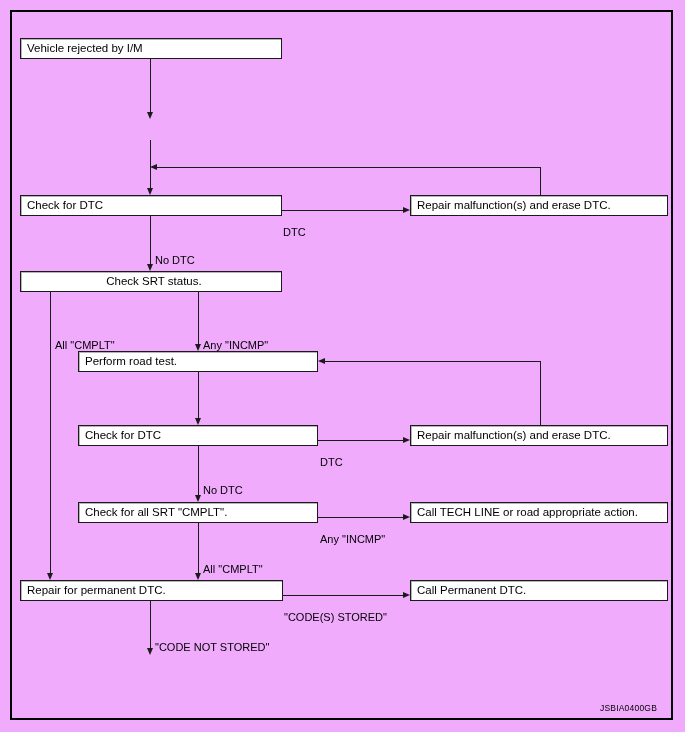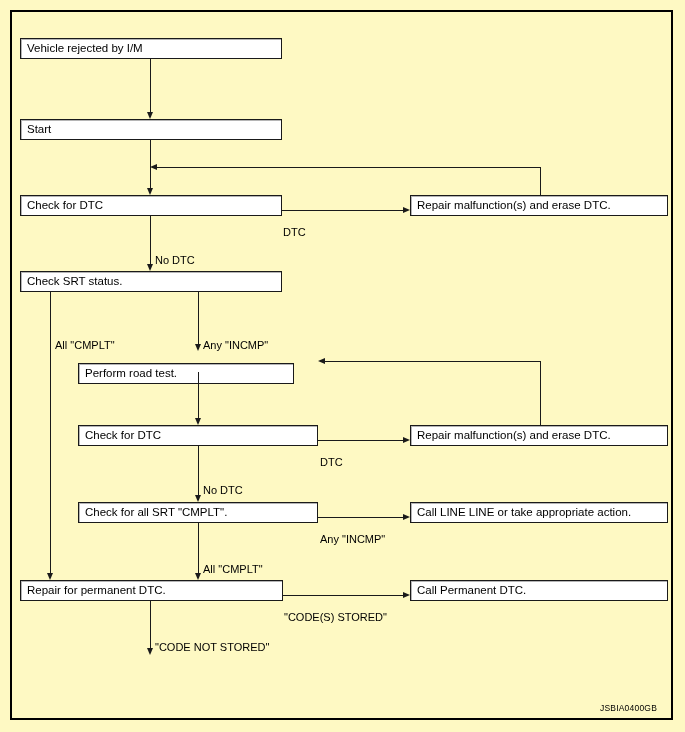--- a/index.html
+++ b/index.html
@@ -4,21 +4,21 @@
 <style>
   html, body {
     margin: 0;
     padding: 0;
     background: #ffffff;
   }
   #canvas {
     position: relative;
     width: 685px;
     height: 732px;
-    background: #fef9c3;
+    background: #f0abfc;
     font-family: "Liberation Sans", sans-serif;
     overflow: hidden;
   }
   #frame {
     position: absolute;
     left: 10px;
     top: 10px;
     width: 663px;
     height: 710px;
     border: 2px solid #000000;
@@ -95,54 +95,51 @@
 <body>
 
 <div id="canvas">
 
   <div id="frame"></div>
 
   <div class="node" style="left:20px; top:38px; width:262px;">
     <span>Vehicle rejected by I/M</span>
   </div>
 
-  <div class="node" style="left:20px; top:119px; width:262px;">
-    <span>Start</span>
-  </div>
 
   <div class="node" style="left:20px; top:195px; width:262px;">
     <span>Check for DTC</span>
   </div>
 
   <div class="node" style="left:410px; top:195px; width:258px;">
     <span>Repair malfunction(s) and erase DTC.</span>
   </div>
 
-  <div class="node" style="left:20px; top:271px; width:262px;">
+  <div class="node" style="left:20px; top:271px; width:262px;text-align:center;">
     <span>Check SRT status.</span>
   </div>
 
-  <div class="node" style="left:78px; top:351px; width:216px;margin-top:12px;">
+  <div class="node" style="left:78px; top:351px; width:240px;">
     <span>Perform road test.</span>
   </div>
 
   <div class="node" style="left:78px; top:425px; width:240px;">
     <span>Check for DTC</span>
   </div>
 
   <div class="node" style="left:410px; top:425px; width:258px;">
     <span>Repair malfunction(s) and erase DTC.</span>
   </div>
 
   <div class="node" style="left:78px; top:502px; width:240px;">
     <span>Check for all SRT "CMPLT".</span>
   </div>
 
   <div class="node" style="left:410px; top:502px; width:258px;">
-    <span>Call LINE LINE or take appropriate action.</span>
+    <span>Call TECH LINE or road appropriate action.</span>
   </div>
 
   <div class="node" style="left:20px; top:580px; width:263px;">
     <span>Repair for permanent DTC.</span>
   </div>
 
   <div class="node" style="left:410px; top:580px; width:258px;">
     <span>Call Permanent DTC.</span>
   </div>
 

